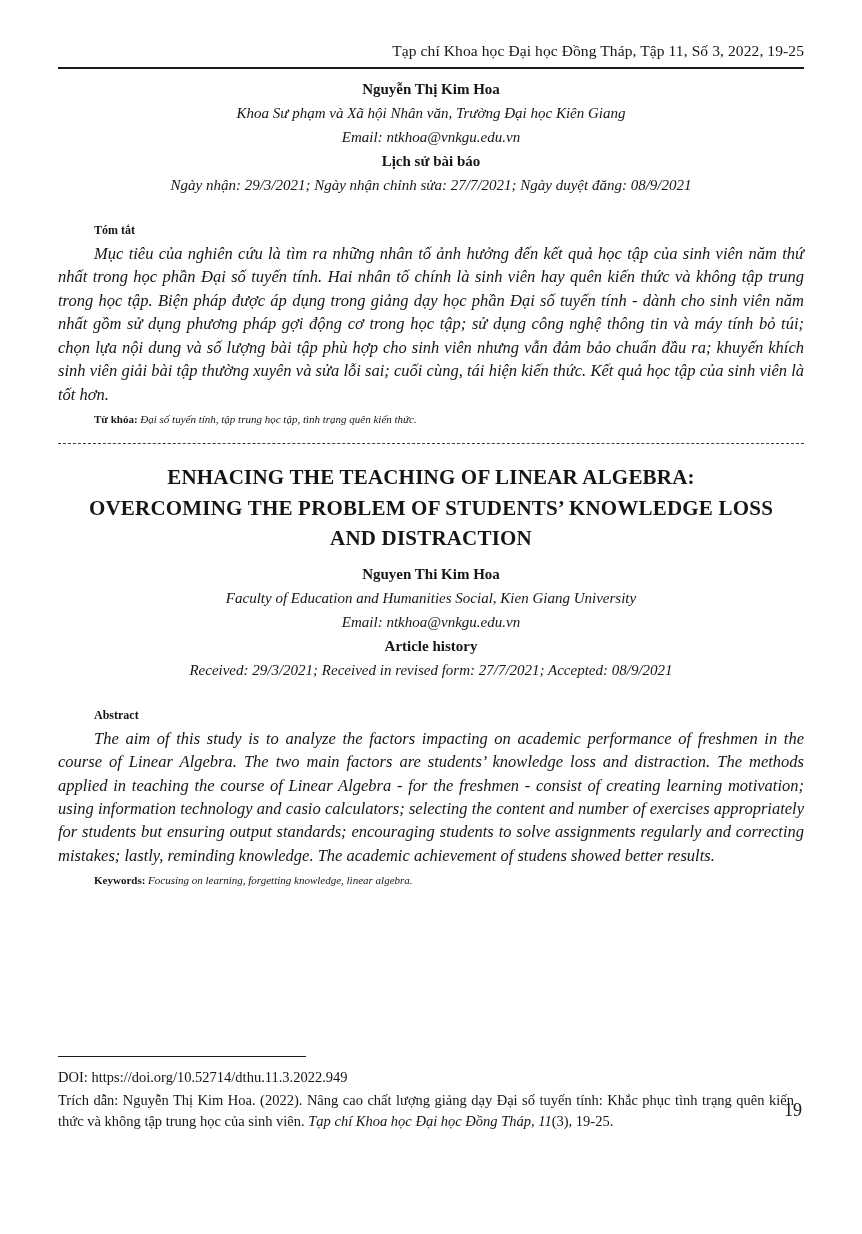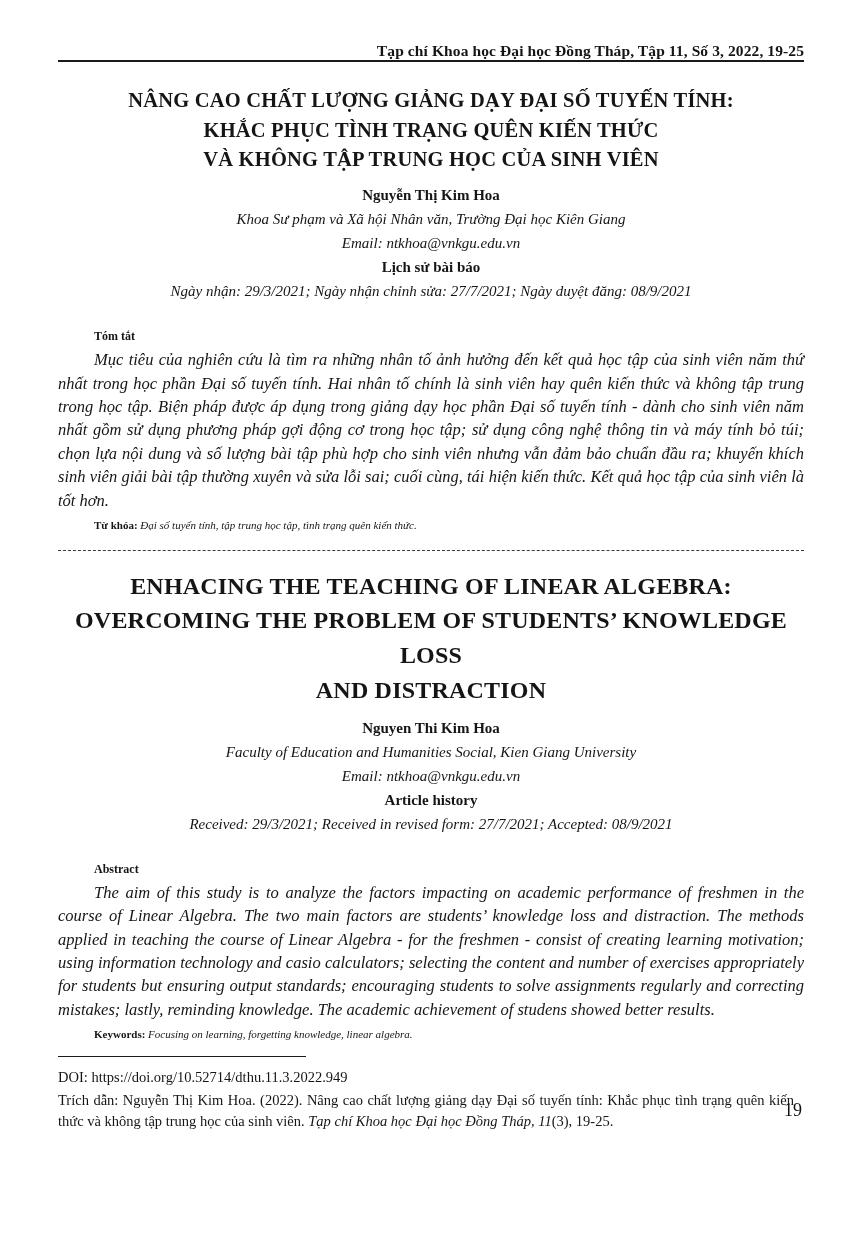--- a/index.html
+++ b/index.html
@@ -10,37 +10,37 @@
     position: relative;
     font-family: "Liberation Serif", "DejaVu Serif", serif;
     color: #151515;
     overflow: hidden;
   }
   .page { padding: 42px 58px 0 58px; }
 
   .journal-header {
     text-align: right;
     font-size: 15.5px;
+    padding-bottom: 7px;
     border-bottom: 2.5px solid #1a1a1a;
     letter-spacing: 0.1px;
-    font-weight: bold;
   }
 
   .vi-title {
     margin-top: 24px;
     text-align: center;
     font-weight: bold;
     font-size: 20.5px;
     line-height: 1.45;
     letter-spacing: 0.2px;
   }
   .en-title {
     text-align: center;
     font-weight: bold;
-    font-size: 24px;
+    font-size: 21px;
     line-height: 1.45;
     letter-spacing: 0.2px;
   }
   .title-line { display: block; }
 
   .center-line { text-align: center; font-size: 15px; line-height: 1.6; }
   .bold { font-weight: bold; }
   .italic { font-style: italic; }
 
   .author { margin-top: 8px; }
@@ -99,25 +99,20 @@
     font-size: 18px;
   }
 </style>
 </head>
 <body>
 
 <div class="page">
 
   <div class="journal-header">Tạp chí Khoa học Đại học Đồng Tháp, Tập 11, Số 3, 2022, 19-25</div>
 
-  <h1 class="vi-title">
-    <span class="title-line">NÂNG CAO CHẤT LƯỢNG GIẢNG DẠY ĐẠI SỐ TUYẾN TÍNH:</span>
-    <span class="title-line">KHẮC PHỤC TÌNH TRẠNG QUÊN KIẾN THỨC</span>
-    <span class="title-line">VÀ KHÔNG TẬP TRUNG HỌC CỦA SINH VIÊN</span>
-  </h1>
 
   <div class="center-line bold author">Nguyễn Thị Kim Hoa</div>
   <div class="center-line italic">Khoa Sư phạm và Xã hội Nhân văn, Trường Đại học Kiên Giang</div>
   <div class="center-line italic">Email: ntkhoa@vnkgu.edu.vn</div>
   <div class="center-line bold">Lịch sử bài báo</div>
   <div class="center-line italic">Ngày nhận: 29/3/2021; Ngày nhận chỉnh sửa: 27/7/2021; Ngày duyệt đăng: 08/9/2021</div>
 
   <div class="section-label">Tóm tắt</div>
   <p class="abstract-para">Mục tiêu của nghiên cứu là tìm ra những nhân tố ảnh hưởng đến kết quả học tập của sinh viên năm thứ nhất trong học phần Đại số tuyến tính. Hai nhân tố chính là sinh viên hay quên kiến thức và không tập trung trong học tập. Biện pháp được áp dụng trong giảng dạy học phần Đại số tuyến tính - dành cho sinh viên năm nhất gồm sử dụng phương pháp gợi động cơ trong học tập; sử dụng công nghệ thông tin và máy tính bỏ túi; chọn lựa nội dung và số lượng bài tập phù hợp cho sinh viên nhưng vẫn đảm bảo chuẩn đầu ra; khuyến khích sinh viên giải bài tập thường xuyên và sửa lỗi sai; cuối cùng, tái hiện kiến thức. Kết quả học tập của sinh viên là tốt hơn.</p>
   <div class="keywords-line">

